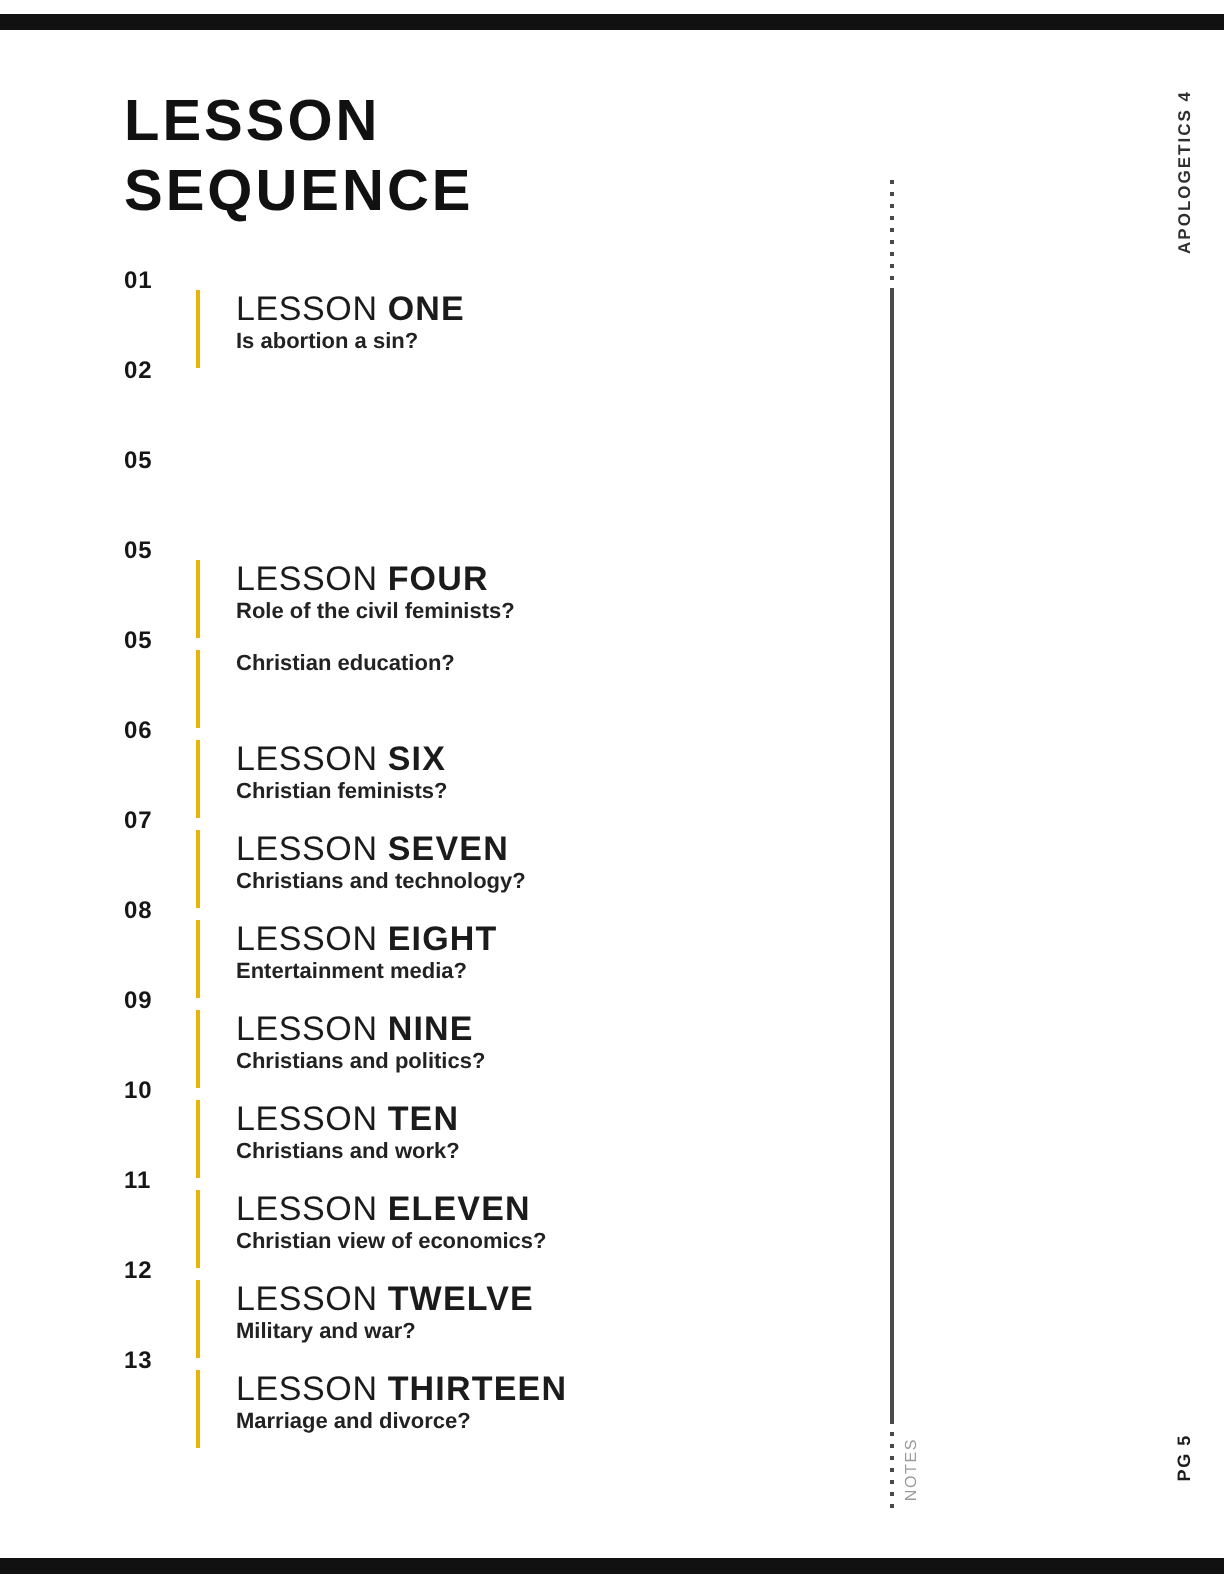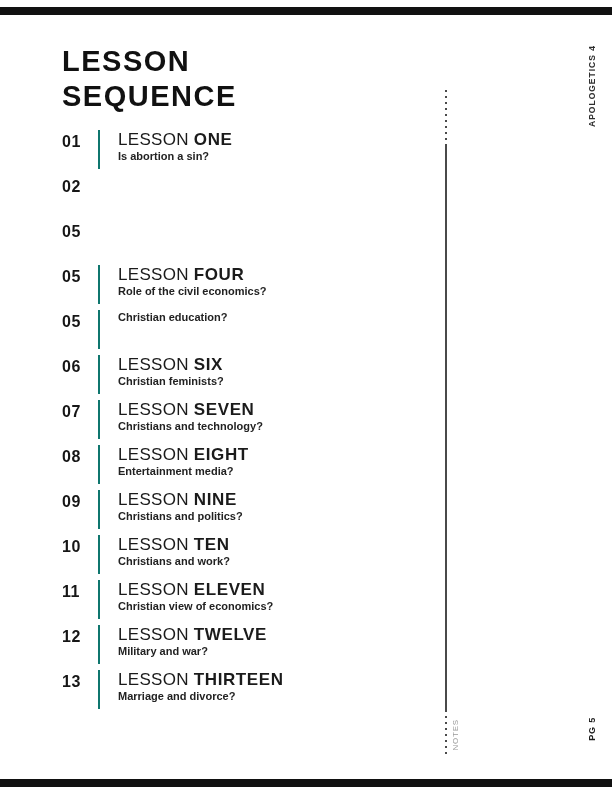--- a/index.html
+++ b/index.html
@@ -14,25 +14,25 @@
 
   .page-title{
     position:absolute;left:62px;top:44px;
     font-size:29px;line-height:35px;font-weight:800;
     letter-spacing:1.5px;color:#111;
   }
 
   .lessons{position:absolute;left:62px;top:130px;width:360px;}
   .lesson-row{display:flex;align-items:flex-start;height:45px;}
   .lesson-number{
-    width:36px;flex:0 0 36px;font-weight:700;font-size:16px;
+    width:36px;flex:0 0 36px;font-weight:700;font-size:12px;
     color:#161616;padding-top:3px;letter-spacing:0.5px;
   }
   .lesson-body{
-    border-left:2px solid #0f766e;padding-left:18px;min-height:39px;
+    border-left:2px solid #eab308;padding-left:18px;min-height:39px;margin-top:15px;
   }
   .lesson-title{
     font-size:17px;line-height:19px;color:#1b1b1b;
     letter-spacing:0.3px;font-weight:400;white-space:nowrap;
   }
   .lesson-title .strong{font-weight:700;letter-spacing:0.6px;}
   .lesson-subtitle{
     font-size:11px;line-height:13px;font-weight:700;color:#222;
     margin-top:1px;white-space:nowrap;
   }
@@ -95,21 +95,21 @@
   <div class="lesson-row">
     <div class="lesson-number">05</div>
   </div>
 
   <div class="lesson-row">
     <div class="lesson-number">05</div>
     <div class="lesson-body">
       <div class="lesson-title">
         <span>LESSON</span><span> </span><span class="strong">FOUR</span>
       </div>
-      <div class="lesson-subtitle">Role of the civil economics?</div>
+      <div class="lesson-subtitle">Role of the civil feminists?</div>
     </div>
   </div>
 
   <div class="lesson-row">
     <div class="lesson-number">05</div>
     <div class="lesson-body">
       <div class="lesson-subtitle">Christian education?</div>
     </div>
   </div>
 

